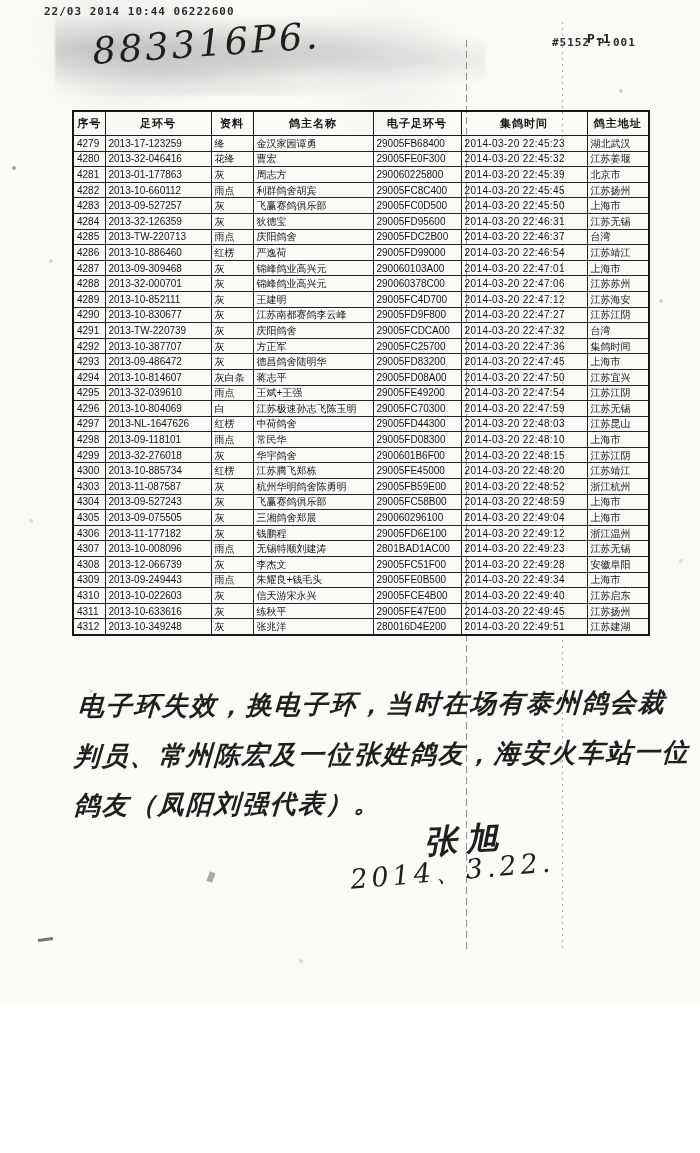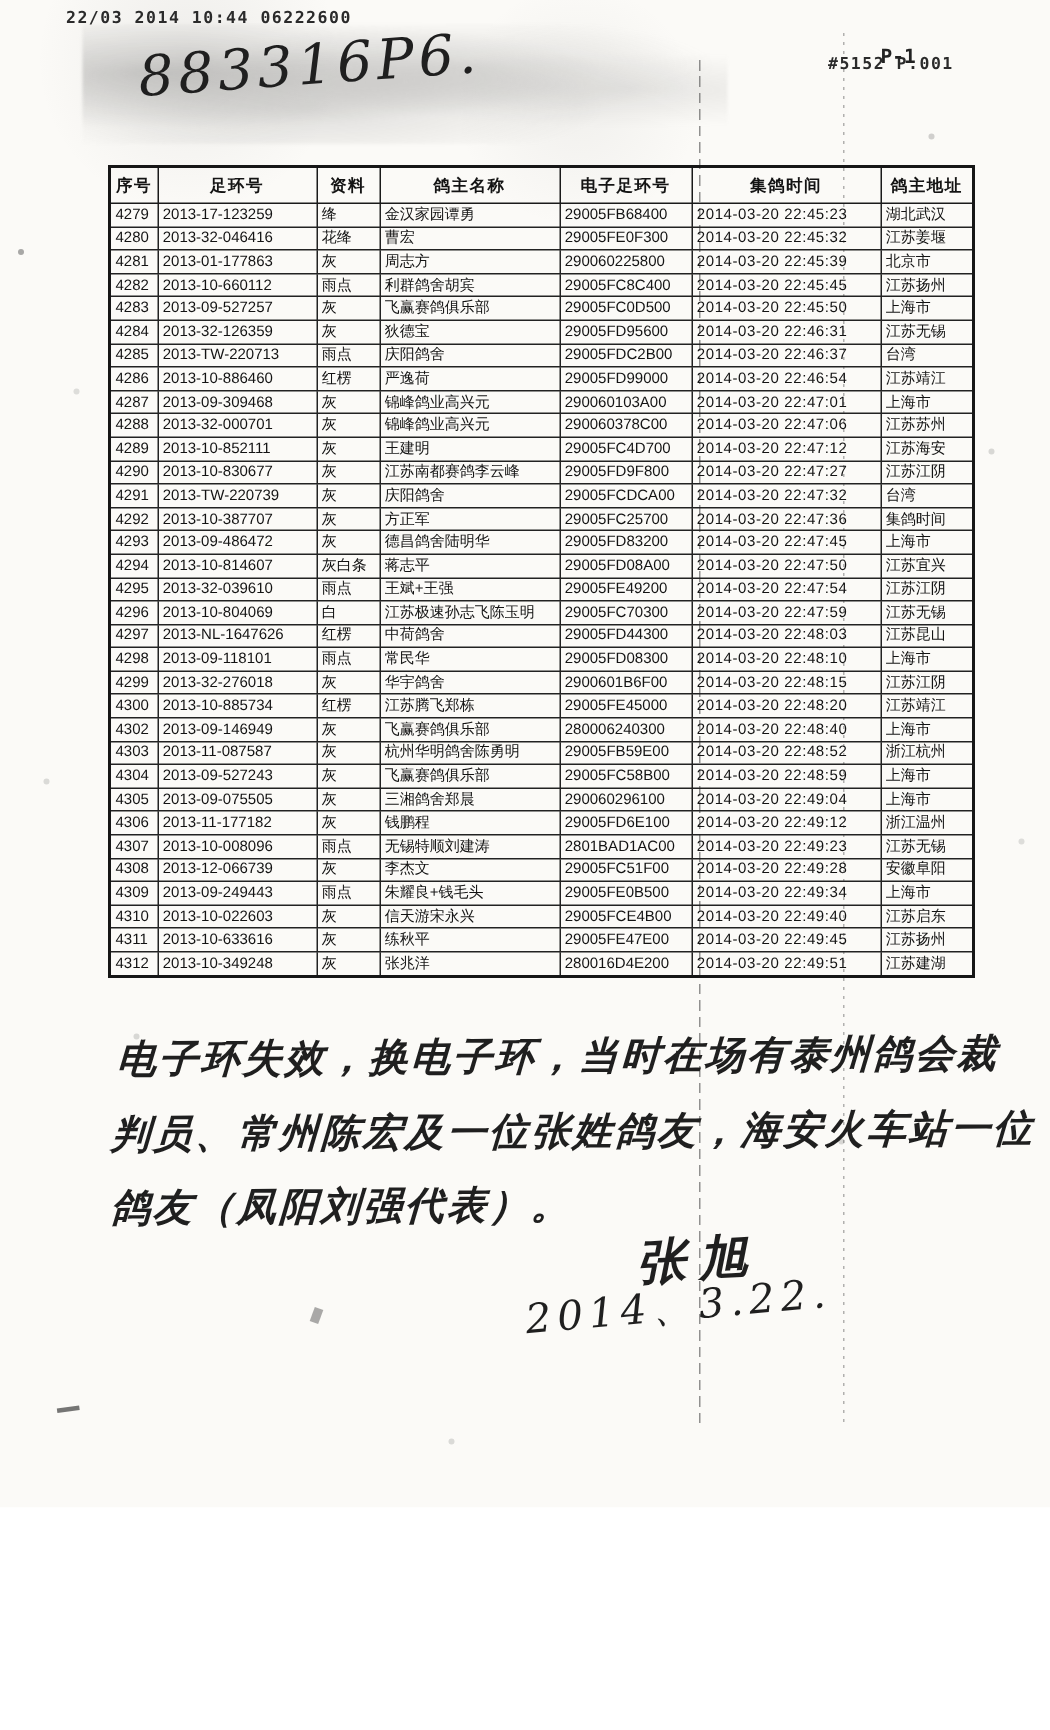--- a/index.html
+++ b/index.html
@@ -320,29 +320,20 @@
           <td class="c-serial">4300</td>
           <td>2013-10-885734</td>
           <td>红楞</td>
           <td>江苏腾飞郑栋</td>
           <td>29005FE45000</td>
           <td class="c-time">2014-03-20 22:48:20</td>
           <td>江苏靖江</td>
         </tr>
 
 
-        <tr>
-          <td class="c-serial">4302</td>
-          <td>2013-09-146949</td>
-          <td>灰</td>
-          <td>飞赢赛鸽俱乐部</td>
-          <td>280006240300</td>
-          <td class="c-time">2014-03-20 22:48:40</td>
-          <td>上海市</td>
-        </tr>
 
         <tr>
           <td class="c-serial">4303</td>
           <td>2013-11-087587</td>
           <td>灰</td>
           <td>杭州华明鸽舍陈勇明</td>
           <td>29005FB59E00</td>
           <td class="c-time">2014-03-20 22:48:52</td>
           <td>浙江杭州</td>
         </tr>

